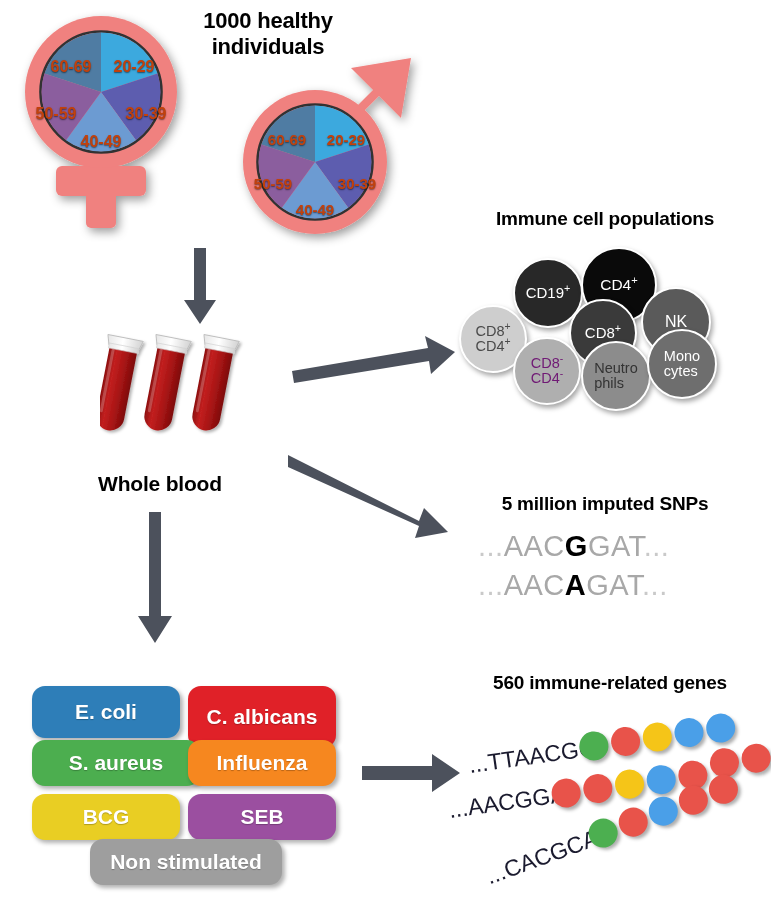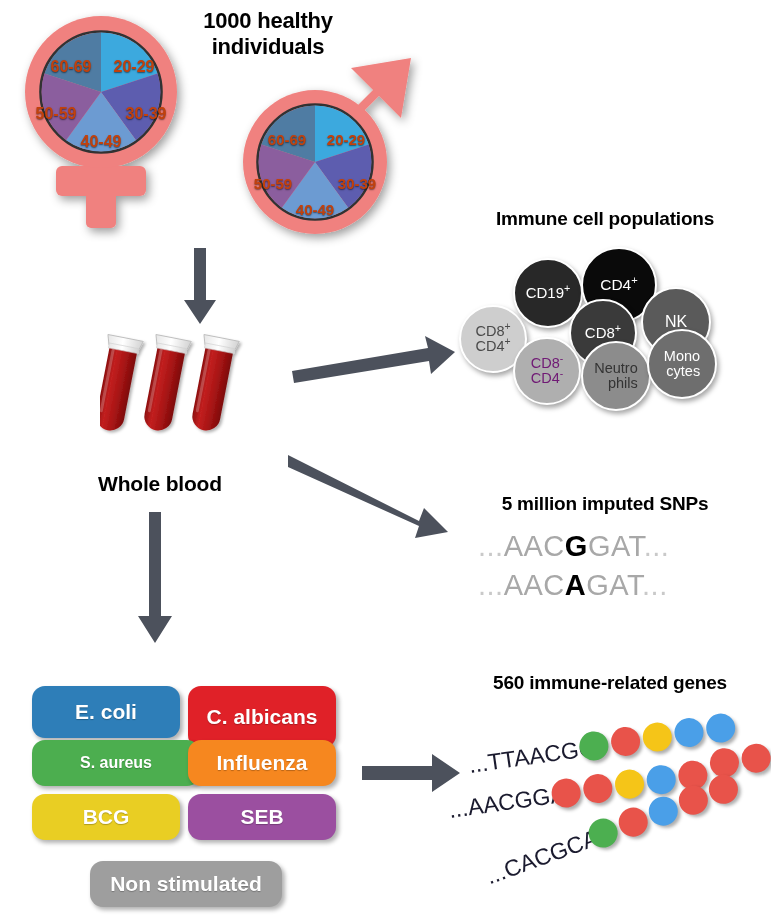--- a/index.html
+++ b/index.html
@@ -38,21 +38,21 @@
   
   .arrow-svg { position:absolute; overflow: visible; }
 
   
   .cell {
     position: absolute;
     border-radius: 50%;
     display: flex;
     align-items: center;
     justify-content: center;
-    text-align: right;
+    text-align: left;
     font-weight: normal;
     line-height: 1.06;
     border: 2.5px solid #ffffff;
     box-shadow: 2px 3px 5px rgba(0,0,0,0.35);
   }
   .cell span.sup { font-size: 0.72em; vertical-align: super; line-height:0; }
 
   
   .snp-row {
     position: absolute;
@@ -289,33 +289,33 @@
     </div>
   </div>
 
   <div class="abs" style="left:32px; top:686px; width:310px; height:200px;">
     <div class="pill" style="left:0px; top:0px; width:148px; height:52px; background:#2E7EB8; font-size:21px;">
       <span>E. coli</span>
     </div>
     <div class="pill" style="left:156px; top:0px; width:148px; height:62px; background:#E02128; font-size:21px;">
       <span>C. albicans</span>
     </div>
-    <div class="pill" style="left:0px; top:54px; width:168px; height:46px; background:#4CAE4F; font-size:16px;">
+    <div class="pill" style="left:0px; top:54px; width:168px; height:46px; background:#4CAE4F; font-size:21px;">
       <span>S. aureus</span>
     </div>
     <div class="pill" style="left:156px; top:54px; width:148px; height:46px; background:#F6871F; font-size:21px;">
       <span>Influenza</span>
     </div>
     <div class="pill" style="left:0px; top:108px; width:148px; height:46px; background:#E9CE23; font-size:21px;">
       <span>BCG</span>
     </div>
     <div class="pill" style="left:156px; top:108px; width:148px; height:46px; background:#9B4FA0; font-size:21px;">
       <span>SEB</span>
     </div>
-    <div class="pill" style="left:58px; top:175px; width:192px; height:46px; background:#9E9E9E; font-size:21px;">
+    <div class="pill" style="left:58px; top:153px; width:192px; height:46px; background:#9E9E9E; font-size:21px;">
       <span>Non stimulated</span>
     </div>
   </div>
 
   <svg class="arrow-svg" style="left:362px; top:752px;" width="100" height="42" viewBox="0 0 100 42">
     <path d="M0 14 L70 14 L70 2 L98 21 L70 40 L70 28 L0 28 Z" fill="#4C515C"></path>
   </svg>
 
   <div class="abs heading" style="left:455px; top:672px; width:310px; font-size:19px;">
     <div>560 immune-related genes</div>

